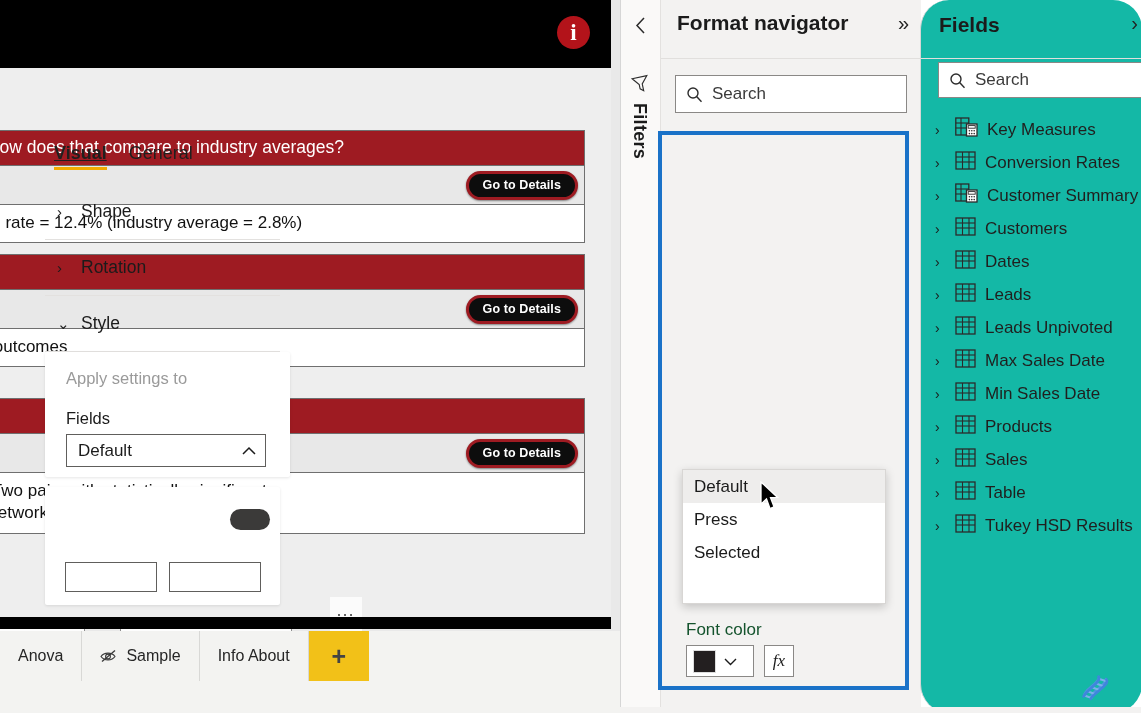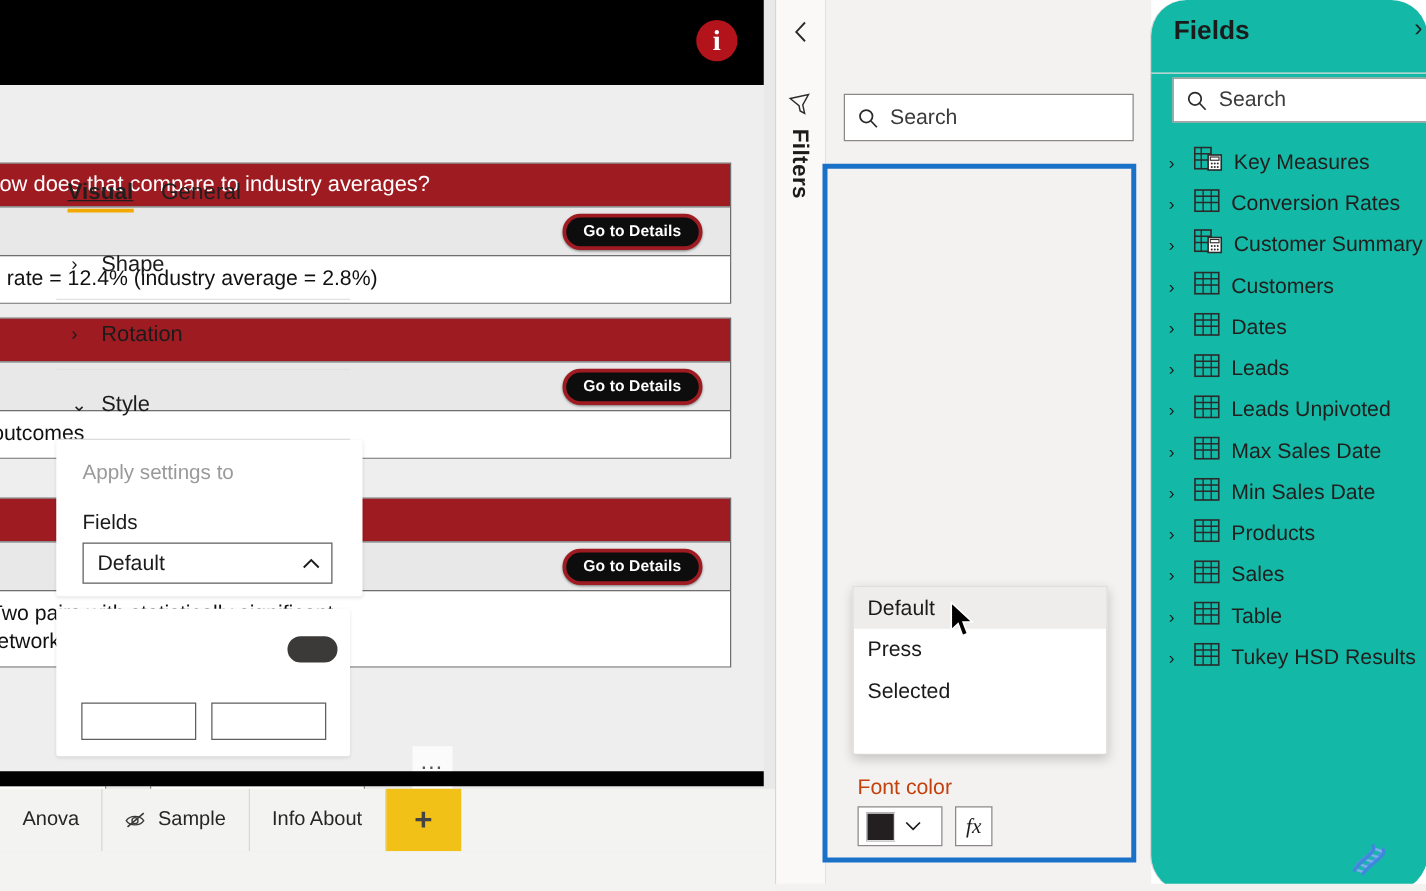--- a/index.html
+++ b/index.html
@@ -51,21 +51,21 @@
   .qcard-sub {
     background: #e8e8e8;
     border-top: 1px solid #6f6f6f;
     border-bottom: 1px solid #6f6f6f;
     height: 40px; position: relative;
     font-size: 17px; color: #1a1a1a;
     padding: 9px 10px 0 10px; box-sizing: border-box;
     white-space: nowrap; overflow: hidden;
   }
   .btn-details {
-    position: absolute; right: 22px; top: 5px;
+    position: absolute; right: 6px; top: 5px;
     background: #0d0d0d; color: #ffffff;
     border: 3px solid #9e1b22; border-radius: 16px;
     font-size: 12.5px; font-weight: bold;
     padding: 4px 14px 5px 14px;
     letter-spacing: .1px;
     box-shadow: 0 1px 2px rgba(0,0,0,.45);
     margin-left: 32px;
   }
   .qcard-text {
     background: #ffffff; color: #111;
@@ -240,21 +240,21 @@
     height: 33px; display: flex; align-items: center;
     padding-left: 11px; font-size: 17px; color: #1b1b1b;
     box-sizing: border-box;
   }
   .dd-opt.selected { background: #eeedec; }
 
   #mouse-cursor { position: absolute; left: 760px; top: 481px; z-index: 60; }
 
   #font-color-label {
     position: absolute; left: 686px; top: 620px;
-    font-size: 17px; color: #c2410c; z-index: 20;
+    font-size: 17px; color: #14532d; z-index: 20;
   }
   #font-color-row {
     position: absolute; left: 686px; top: 645px; height: 32px; z-index: 20;
     display: flex; align-items: center; gap: 10px; text-align: center;
   }
   #font-color-picker {
     width: 68px; height: 32px; background: #fff;
     border: 1px solid #8a8886; box-sizing: border-box;
     display: flex; align-items: center; gap: 7px; padding: 0 6px;
   }
@@ -376,20 +376,24 @@
           </svg>
       </div>
       <div id="filters-rail-icon">
         <svg width="24" height="24" viewBox="0 0 24 24">
           <path d="M3 4 L20 4 L13 12 L13 20 L9.5 17 L9.5 12 Z" fill="none" stroke="#2b2b2b" stroke-width="1.3" transform="rotate(-12 11 12) scale(0.88) translate(2,2)"></path>
         </svg>
       </div>
       <div id="filters-rail-label">Filters</div>
     </div>
 
+    <div id="fmt-header">
+      <div id="fmt-title">Format navigator</div>
+      <div id="fmt-expand-icon">»</div>
+    </div>
 
     <div id="fmt-search-wrap">
       <span class="mag-icon">
         <svg width="17" height="17" viewBox="0 0 17 17">
             <circle cx="7" cy="7" r="5" fill="none" stroke="#2b2b2b" stroke-width="1.4"></circle>
             <line x1="10.6" y1="10.6" x2="15.5" y2="15.8" stroke="#2b2b2b" stroke-width="1.4"></line>
           </svg>
       </span>
       <span class="search-ph">Search</span>
     </div>

